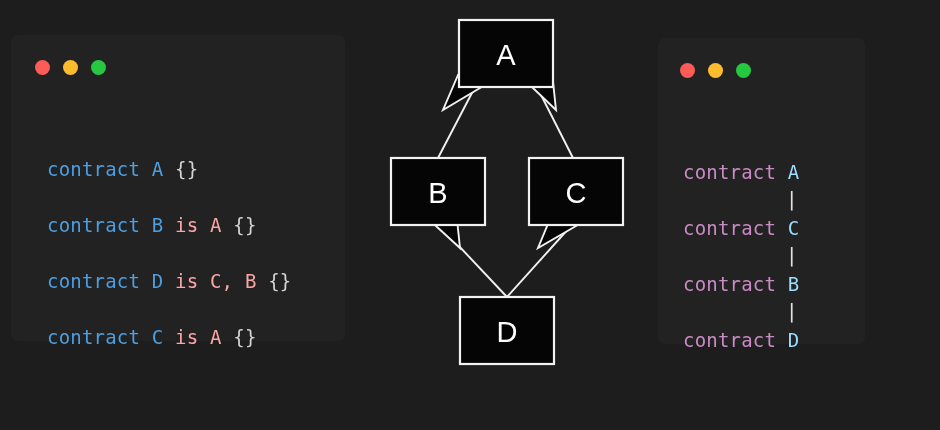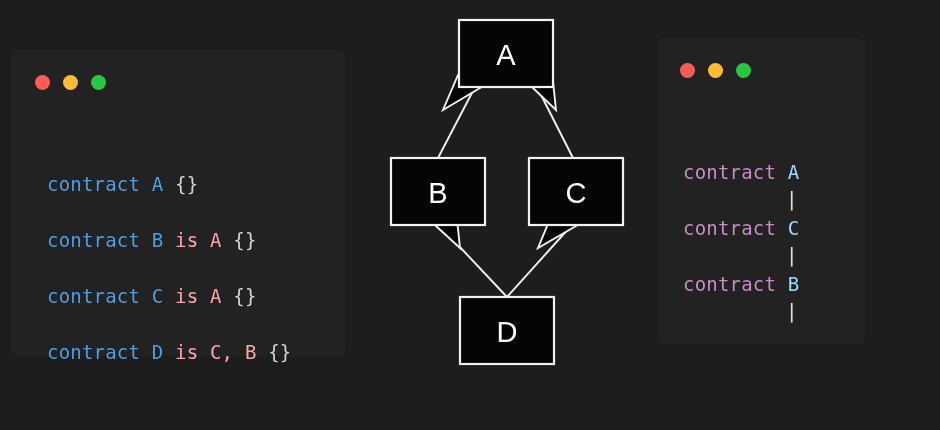--- a/index.html
+++ b/index.html
@@ -16,21 +16,21 @@
     font-family: "DejaVu Sans Mono", monospace;
   }
 
   
   .code-panel {
     position: absolute;
     background: #222222;
     border-radius: 7px;
     box-sizing: border-box;
   }
-  #left-panel  { left: 11px;  top: 50px; width: 334px; height: 306px; }
+  #left-panel  { left: 11px;  top: 35px; width: 334px; height: 306px; }
   #right-panel { left: 658px; top: 38px; width: 207px; height: 306px; }
 
   .dots {
     position: absolute;
     top: 25px;
     display: flex;
     gap: 13px;
   }
   #left-panel  .dots { left: 24px; }
   #right-panel .dots { left: 22px; }
@@ -118,22 +118,22 @@
 
 <div class="code-panel" id="left-panel">
   <div class="dots">
     <span class="dot red"></span>
     <span class="dot yellow"></span>
     <span class="dot green"></span>
   </div>
   <div class="code-body">
     <div class="code-line"><span class="tok-kw">contract </span><span class="tok-name">A</span><span class="tok-punc"> </span><span class="tok-brace">{}</span></div>
     <div class="code-line"><span class="tok-kw">contract </span><span class="tok-name">B</span><span class="tok-punc"> is A </span><span class="tok-brace">{}</span></div>
+    <div class="code-line"><span class="tok-kw">contract </span><span class="tok-name">D</span><span class="tok-punc"> is C, B </span><span class="tok-brace">{}</span></div>
     <div class="code-line"><span class="tok-kw">contract </span><span class="tok-name">C</span><span class="tok-punc"> is A </span><span class="tok-brace">{}</span></div>
-    <div class="code-line"><span class="tok-kw">contract </span><span class="tok-name">D</span><span class="tok-punc"> is C, B </span><span class="tok-brace">{}</span></div>
   </div>
 </div>
 
 <div id="diagram">
   <svg width="270" height="430" viewBox="0 0 270 430" xmlns="http://www.w3.org/2000/svg">
 
     <g>
       <line class="edge-line" x1="68" y1="158" x2="104" y2="89"></line>
       <polygon class="arrow-head" points="110,88 73,110 88,75"></polygon>
     </g>
@@ -175,14 +175,15 @@
     <span class="dot yellow"></span>
     <span class="dot green"></span>
   </div>
   <div class="code-body">
     <div class="code-line"><span class="tok-kw2">contract</span><span class="tok-id2"> <span>A</span></span></div>
     <div class="pipe-line"><span class="pipe-indent">contract </span><span>|</span></div>
     <div class="code-line"><span class="tok-kw2">contract</span><span class="tok-id2"> <span>C</span></span></div>
     <div class="pipe-line"><span class="pipe-indent">contract </span><span>|</span></div>
     <div class="code-line"><span class="tok-kw2">contract</span><span class="tok-id2"> <span>B</span></span></div>
     <div class="pipe-line"><span class="pipe-indent">contract </span><span>|</span></div>
+    <div class="code-line"><span class="tok-kw2">contract</span><span class="tok-id2"> <span>D</span></span></div>
   </div>
 </div>
 
 </body></html>

